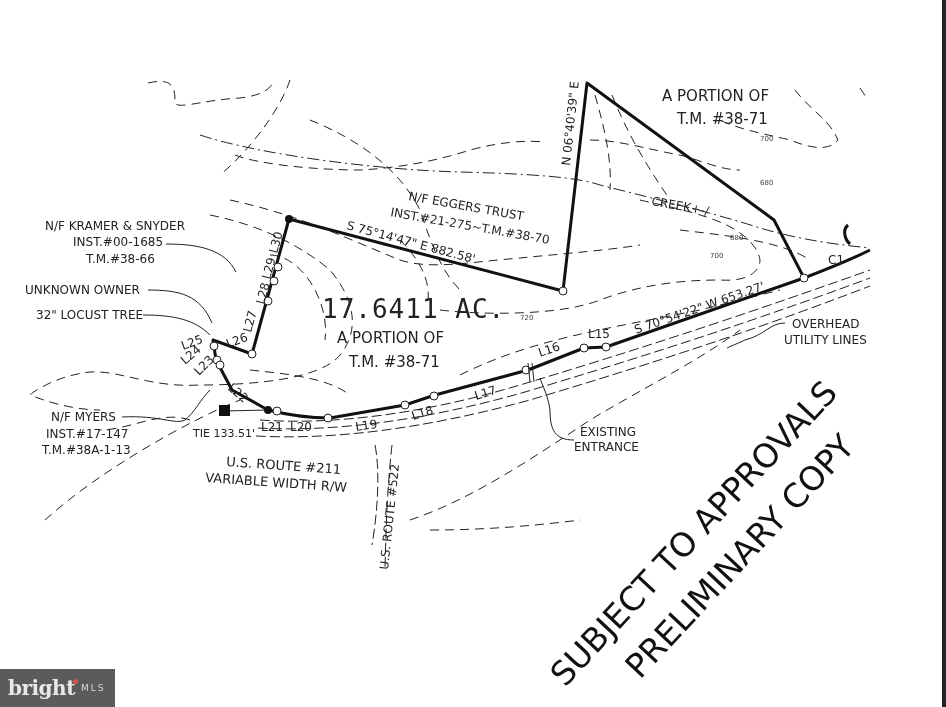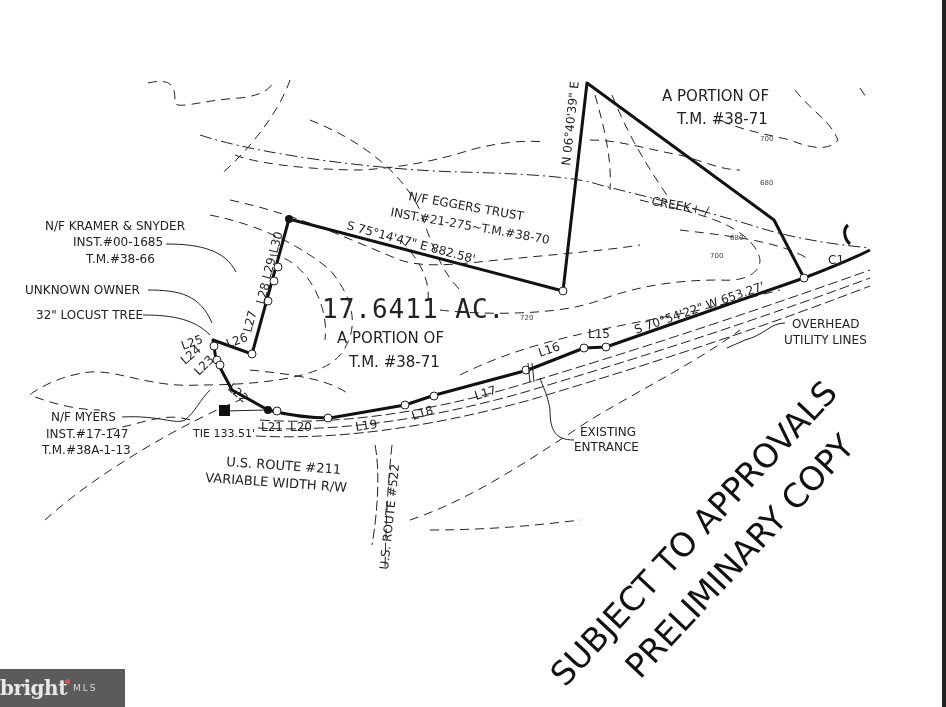--- a/index.html
+++ b/index.html
@@ -13,22 +13,22 @@
     .lbl-xs { font-size: 7px; fill: #444; }
     .big { font-size: 26px; font-family: "DejaVu Sans Mono", monospace; letter-spacing: 1px; }
     .mid { font-size: 15px; }
     .stamp { font-size: 33px; fill: #111; }
     .contour { fill: none; stroke: #222; stroke-width: 1; stroke-dasharray: 9 6; }
     .creek { fill: none; stroke: #222; stroke-width: 1; stroke-dasharray: 12 4 2 4; }
     .road { fill: none; stroke: #222; stroke-width: 1; stroke-dasharray: 10 4; }
     .boundary { fill: none; stroke: #111; stroke-width: 3; stroke-linejoin: round; }
     .leader { fill: none; stroke: #222; stroke-width: 1; }
     .pin { fill: #fff; stroke: #222; stroke-width: 1; }
-    .logo { position: absolute; left: 0; top: 669px; width: 125px; height: 38px; background: #5b5b5b;
-            display: flex; align-items: center; box-sizing: border-box; }
+    .logo { position: absolute; left: 0; top: 669px; width: 115px; height: 38px; background: #5b5b5b;
+            display: flex; align-items: center; padding-left: 8px; box-sizing: border-box; }
     .logo-word { color: #e8e8e8; font-family: "DejaVu Serif", serif; font-size: 20px; font-weight: bold; letter-spacing: -0.5px; }
     .logo-dot { width: 5px; height: 5px; border-radius: 50%; background: #d9534f; margin: -14px 1px 0 -2px; }
     .logo-mls { color: #d8d8d8; font-family: "DejaVu Sans", sans-serif; font-size: 9px; letter-spacing: 2px; margin-left: 2px; }
   </style>
 </head>
 <body>
 
 <svg id="canvas" viewBox="0 0 946 707" xmlns="http://www.w3.org/2000/svg">
 
   <g>

